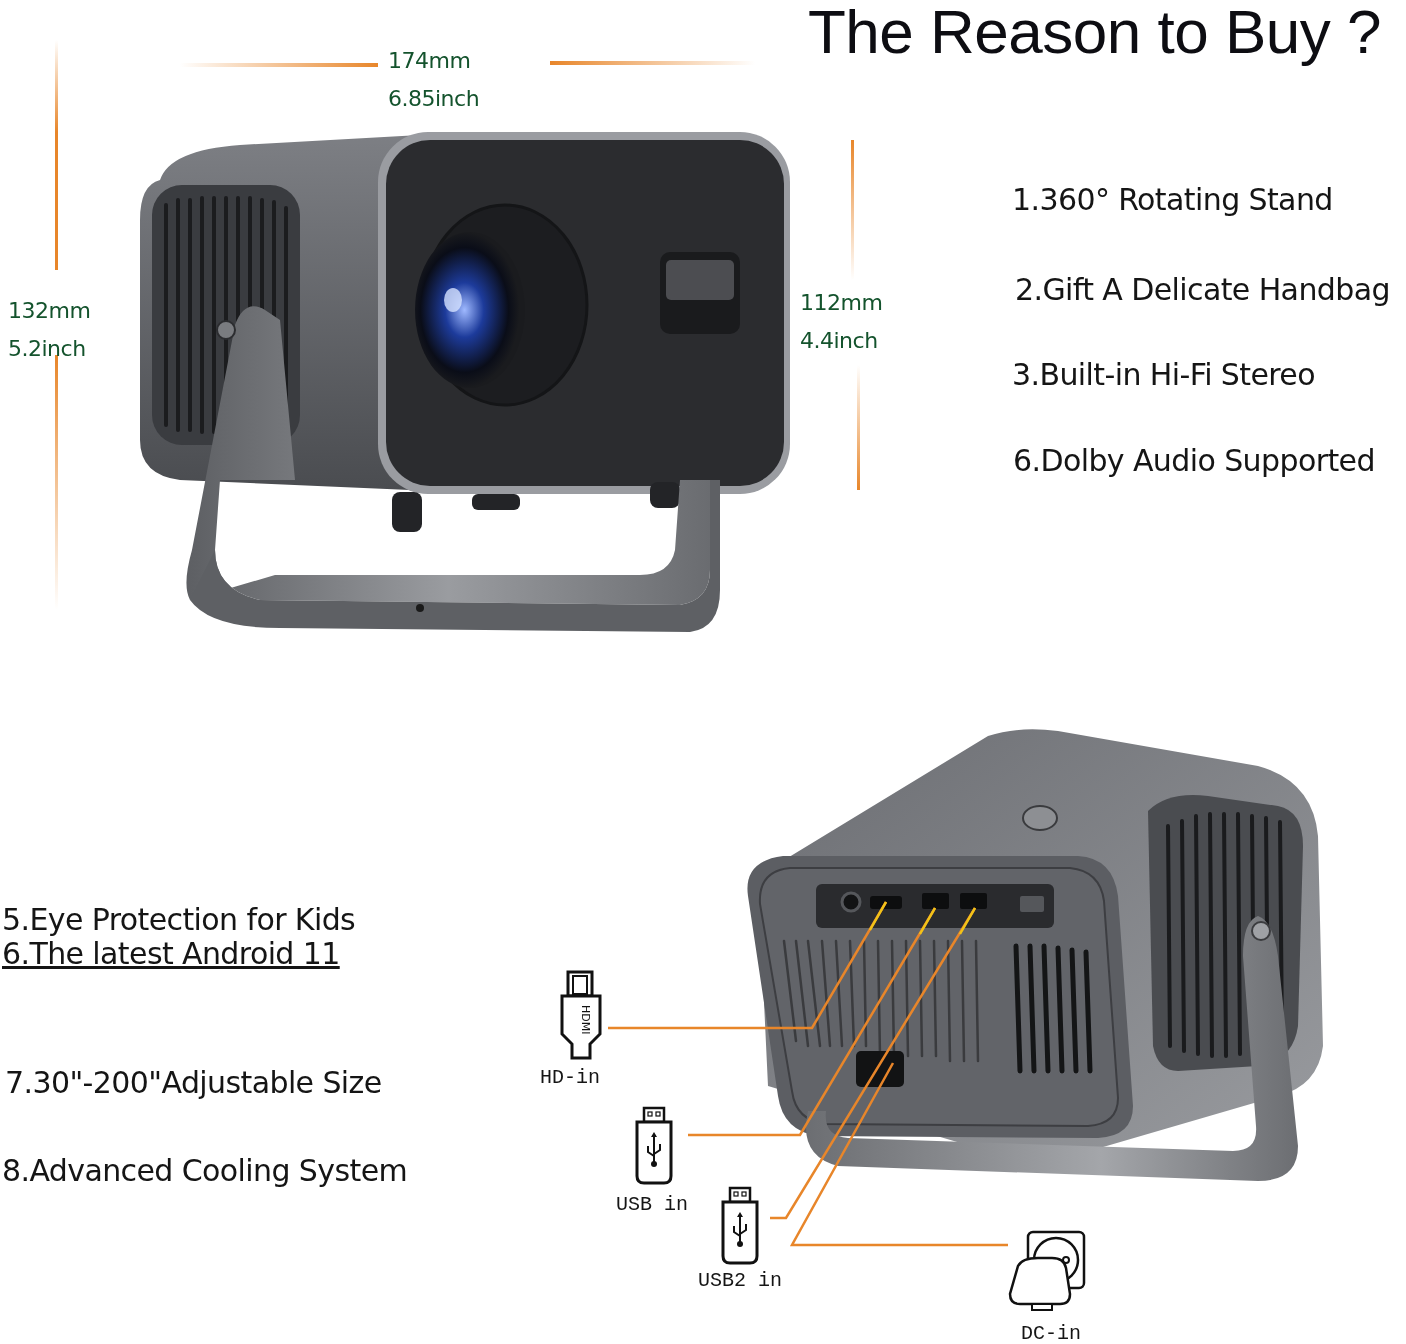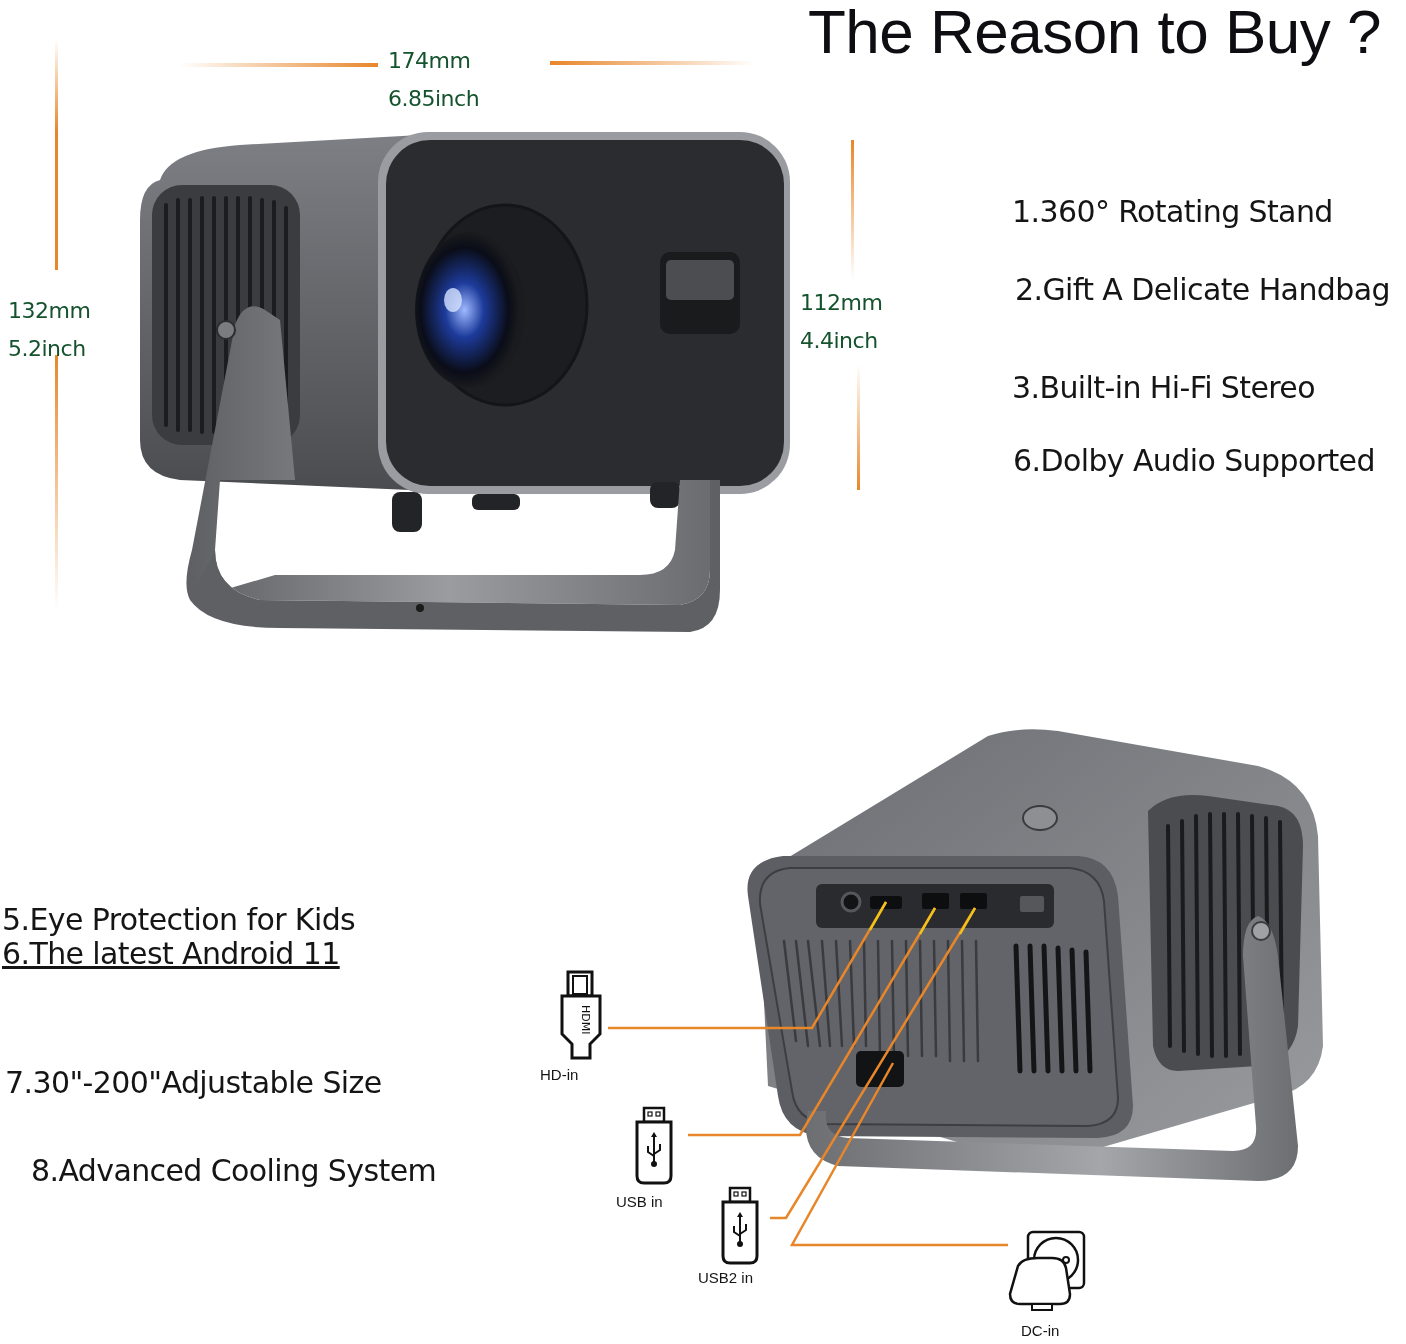--- a/index.html
+++ b/index.html
@@ -1,21 +1,21 @@
 <!DOCTYPE html>
 <html><head>
 <meta charset="utf-8">
 <style>
   html,body{margin:0;padding:0;background:#fff;}
   body{width:1406px;height:1344px;position:relative;overflow:hidden;font-family:"DejaVu Sans","Liberation Sans",sans-serif;color:#111;}
   .abs{position:absolute;}
   .title{left:808px;top:-4px;font-size:62px;font-family:"Liberation Sans",sans-serif;letter-spacing:-0.5px;white-space:nowrap;color:#0d0d12;}
   .feat{font-size:30px;white-space:nowrap;color:#151515;font-family:"DejaVu Sans",sans-serif;letter-spacing:-0.6px;}
   .dim{font-size:22px;line-height:38px;text-align:left;color:#14532d;font-family:"DejaVu Sans",sans-serif;letter-spacing:-0.5px;}
-  .lbl{font-size:15px;color:#151515;font-family:Liberation Sans, sans-serif;white-space:nowrap;}
+  .lbl{font-size:20px;color:#151515;font-family:Liberation Mono, monospace;white-space:nowrap;}
   svg{position:absolute;overflow:visible;}
 </style>
 </head>
 <body>
 
 <div class="abs title">The Reason to Buy ?</div>
 
 <svg width="1406" height="700" style="left:0;top:0;">
   <defs>
     <linearGradient id="hl" x1="0" x2="1">
@@ -110,29 +110,29 @@
   <rect x="272" y="372" width="30" height="40" rx="8" fill="#232427"></rect>
   <rect x="352" y="374" width="48" height="16" rx="6" fill="#232427"></rect>
   <rect x="530" y="362" width="30" height="26" rx="8" fill="#232427"></rect>
 
   <path d="M70 480 Q62 465 72 430 L115 205 Q125 178 145 190 L160 200 L175 360 L100 360 L95 430 Q95 470 140 480 L560 485 Q590 480 590 450 L590 360 L560 360 L555 430 Q550 455 520 455 L155 455 Z" fill="url(#stand1)"></path>
   <path d="M70 480 Q90 508 160 508 L570 512 Q600 508 600 470 L600 360 L590 360 L590 450 Q590 480 560 485 L140 480 Q95 470 95 430 Z" fill="#5e6064"></path>
   <circle cx="106" cy="210" r="9" fill="#7a7c80" stroke="#2c2d30" stroke-width="2"></circle>
   <circle cx="300" cy="488" r="4" fill="#1a1a1a"></circle>
 </svg>
 
-<div class="abs feat" style="left:1012px;top:194px;">1.360°  Rotating Stand</div>
+<div class="abs feat" style="left:1012px;top:182px;">1.360°  Rotating Stand</div>
 <div class="abs feat" style="left:1015px;top:272px;">2.Gift A Delicate Handbag</div>
-<div class="abs feat" style="left:1012px;top:370px;">3.Built-in Hi-Fi Stereo</div>
+<div class="abs feat" style="left:1012px;top:357px;">3.Built-in Hi-Fi Stereo</div>
 <div class="abs feat" style="left:1013px;top:443px;">6.Dolby Audio Supported</div>
 
 <div class="abs feat" style="left:2px;top:890px;margin-top:12px;">5.Eye Protection for Kids</div>
 <div class="abs feat" style="left:2px;top:936px;text-decoration:underline;">6.The latest Android 11</div>
 <div class="abs feat" style="left:5px;top:1065px;">7.30"-200"Adjustable Size</div>
-<div class="abs feat" style="left:2px;top:1153px;margin-left:29px;">8.Advanced Cooling System</div>
+<div class="abs feat" style="left:2px;top:1153px;">8.Advanced Cooling System</div>
 
 <svg width="600" height="470" style="left:738px;top:726px;" viewBox="0 0 600 470">
   <defs>
     <linearGradient id="top2" x1="0" y1="0" x2="1" y2="1">
         <stop offset="0" stop-color="#6b6d72"></stop>
         <stop offset="1" stop-color="#9a9ca0"></stop>
       </linearGradient>
     <linearGradient id="stand2" x1="0" y1="0" x2="1" y2="0">
         <stop offset="0" stop-color="#6c6e72"></stop>
         <stop offset="0.6" stop-color="#a4a6aa"></stop>

